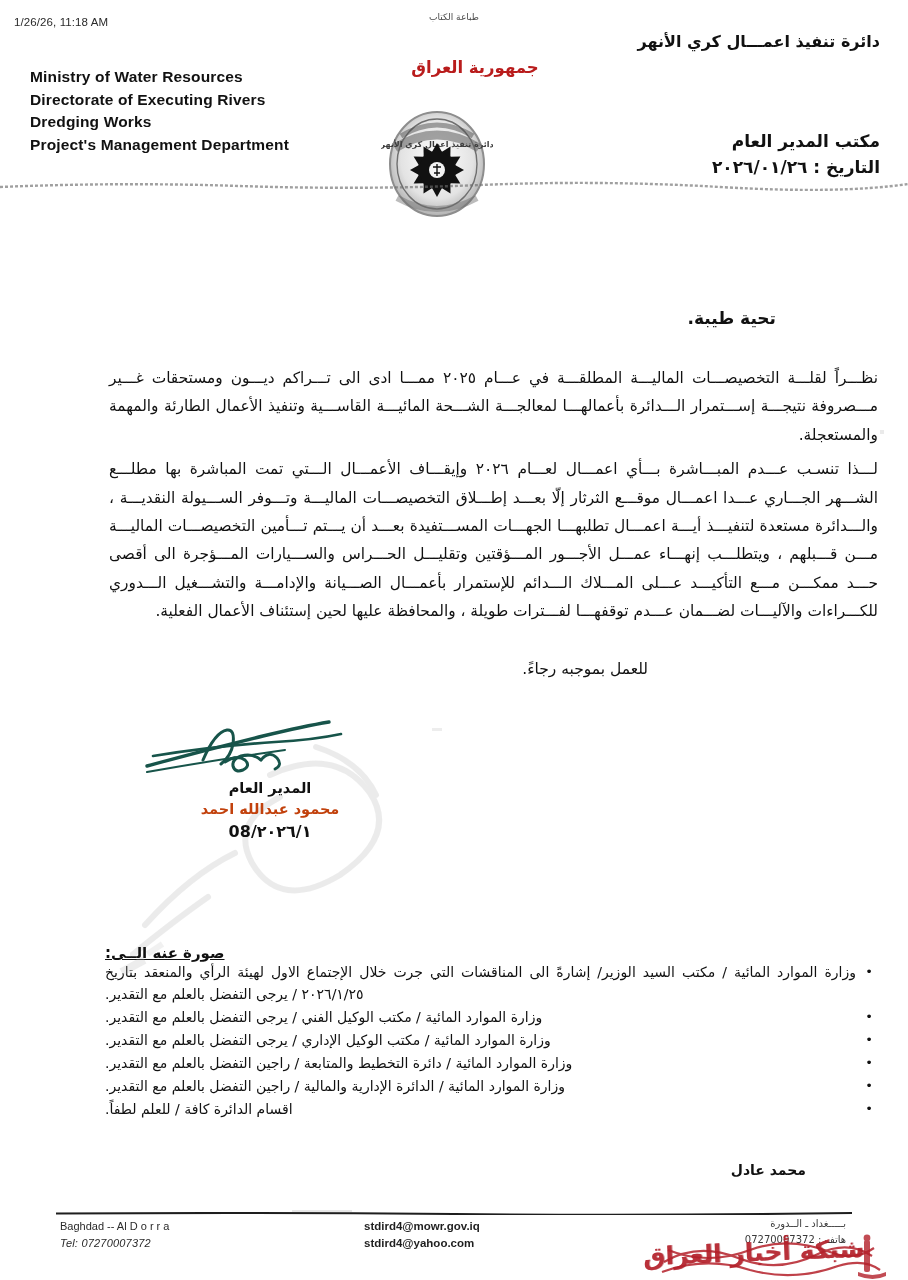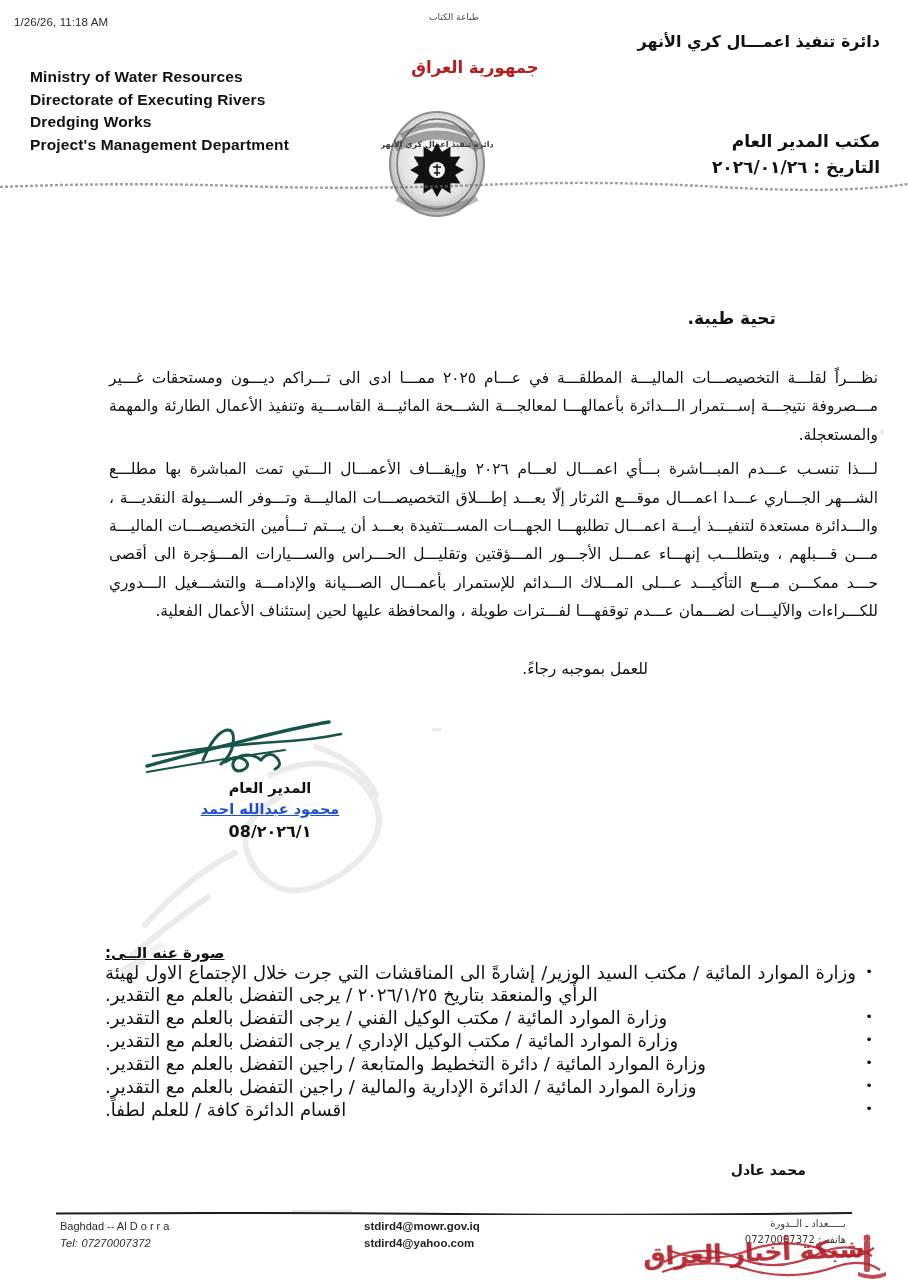--- a/index.html
+++ b/index.html
@@ -184,22 +184,21 @@
     font-size: 14.5px;
     line-height: 21px;
     color: #111;
     margin-top: -4px;
   }
   .sig-name {
     font-family: "DejaVu Sans", sans-serif;
     font-weight: bold;
     font-size: 14.5px;
     line-height: 21px;
-    color: #1d4ed8;
-    text-decoration: underline;
+    color: #c2410c;
   }
   .sig-date {
     font-family: "DejaVu Sans", sans-serif;
     font-weight: bold;
     font-size: 16px;
     line-height: 24px;
     color: #111;
     letter-spacing: .5px;
   }
 
@@ -231,21 +230,21 @@
     font-size: 15px;
     text-decoration: underline;
   }
   .cc ul {
     margin: 0;
     padding: 0 24px 0 0;
     list-style: none;
   }
   .cc li {
     position: relative;
-    font-size: 18px;
+    font-size: 14px;
     line-height: 21.5px;
     text-align: justify;
     margin-bottom: 1.5px;
   }
   .cc li::before {
     content: "•";
     position: absolute;
     right: -17px;
     top: -1px;
     font-size: 13px;

